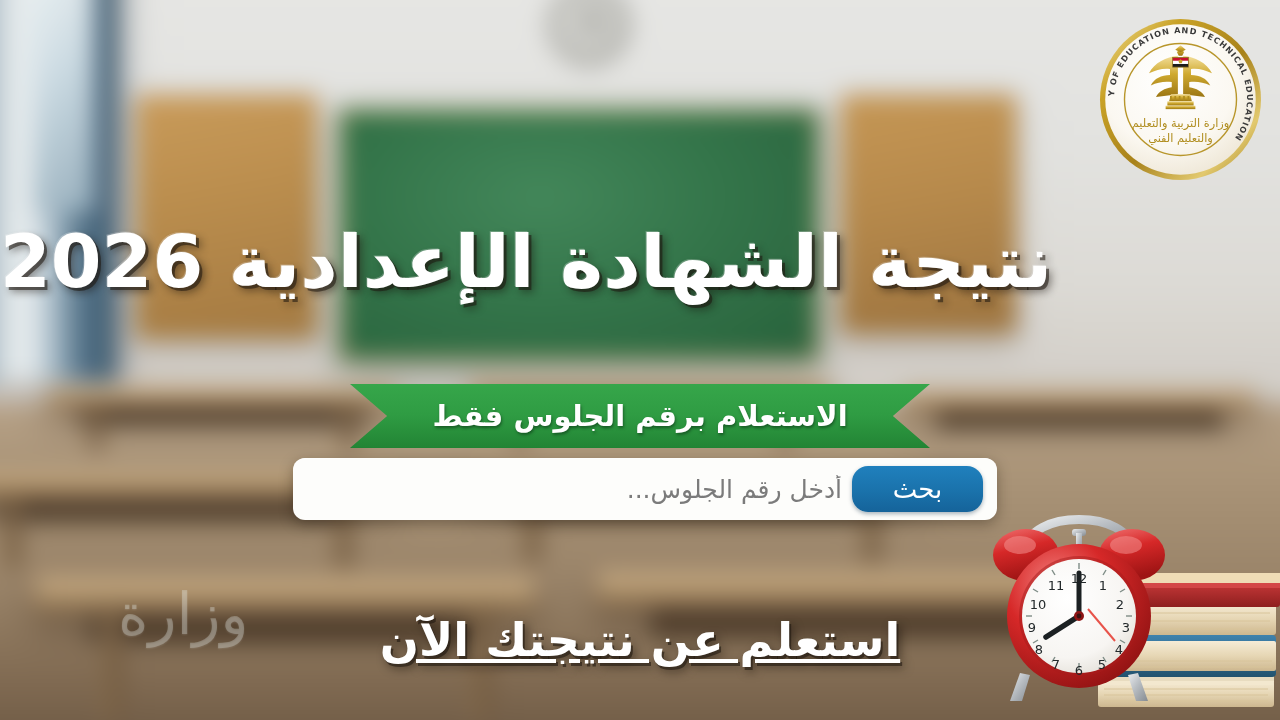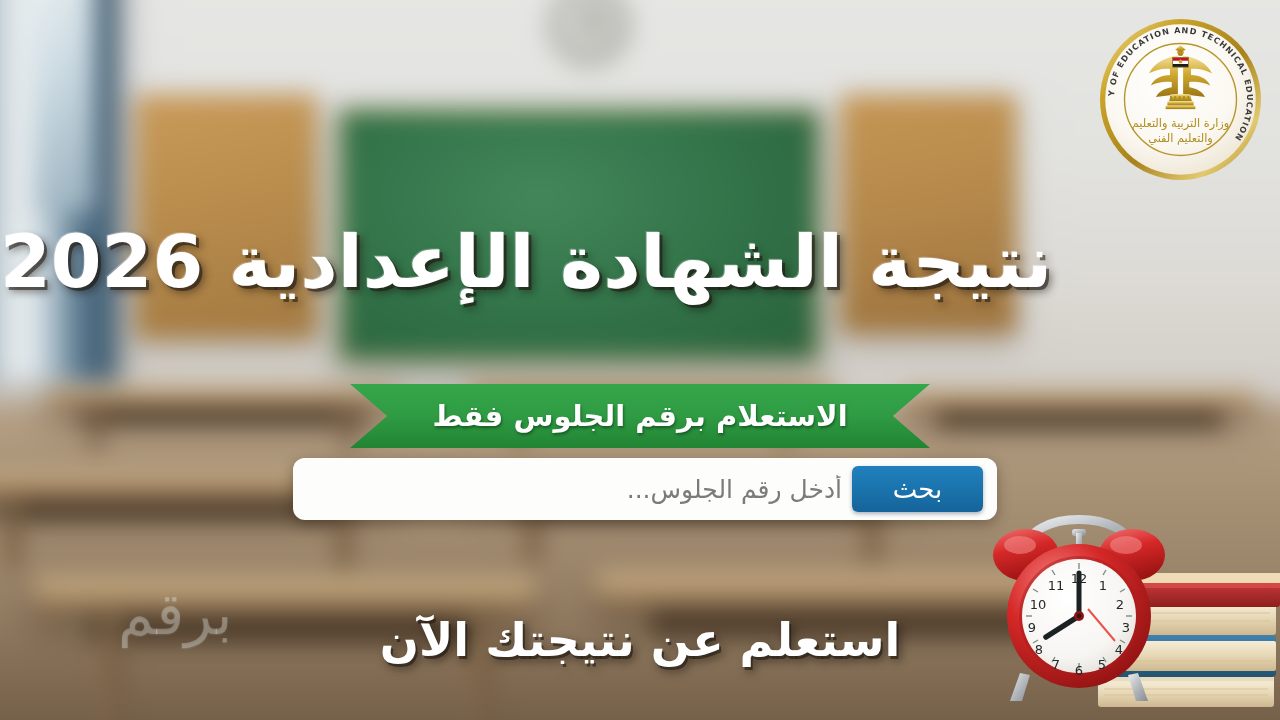--- a/index.html
+++ b/index.html
@@ -222,41 +222,42 @@
     font-family: "DejaVu Sans", "Liberation Sans", sans-serif;
     padding: 0 10px;
   }
   .search-input::placeholder { color: #7b7b7b; opacity: 1; }
 
   .search-button {
     flex: 0 0 auto;
     width: 131px; height: 46px;
     background: linear-gradient(180deg,#2080bd 0%, #1a72ab 55%, #15639a 100%);
     border: none;
-    border-radius: 6px;
+    border-radius: 16px;
     color: #ffffff;
     font-size: 26px;
     font-weight: normal;
     font-family: "DejaVu Sans", "Liberation Sans", sans-serif;
     cursor: pointer;
     box-shadow: 0 2px 4px rgba(10,40,65,0.35);
   }
 
   
   .cta {
     position: absolute;
     left: 0; right: 0; top: 613px;
     text-align: center;
     color: #ffffff;
     font-size: 46px;
     font-weight: bold;
     text-shadow:
        2px 3px 0 rgba(28,20,12,0.55),
        4px 5px 10px rgba(18,12,6,0.5);
     white-space: nowrap;
+    text-decoration: underline;
   }
 
   
   .props {
     position: absolute;
     right: 0; bottom: 0;
     width: 300px; height: 235px;
     pointer-events: none;
   }
   .props svg { width: 100%; height: 100%; display: block; }
@@ -306,21 +307,21 @@
 
     <div class="desk-row" style="left:110px;  top:605px; width:470px; height:34px;"></div>
     <div class="desk-dark" style="left:160px;  top:639px; width:380px; height:26px;"></div>
     <div class="desk-leg" style="left:172px;  top:632px; width:20px; height:110px;"></div>
     <div class="desk-leg" style="left:520px;  top:632px; width:20px; height:110px;"></div>
 
     <div class="desk-row" style="left:640px;  top:600px; width:470px; height:34px;"></div>
     <div class="desk-dark" style="left:690px;  top:634px; width:380px; height:26px;"></div>
   </div>
 
-  <div class="watermark">برقم</div>
+  <div class="watermark">وزارة</div>
 
   <div class="logo">
     <svg viewBox="0 0 200 200" xmlns="http://www.w3.org/2000/svg" aria-hidden="true">
       <defs>
         <radialGradient id="seal-bg" cx="42%" cy="36%" r="72%">
           <stop offset="0%" stop-color="#ffffff"></stop>
           <stop offset="62%" stop-color="#fbf8f1"></stop>
           <stop offset="100%" stop-color="#ece4d2"></stop>
         </radialGradient>
         <linearGradient id="gold-ring" x1="0" y1="0" x2="1" y2="1">

